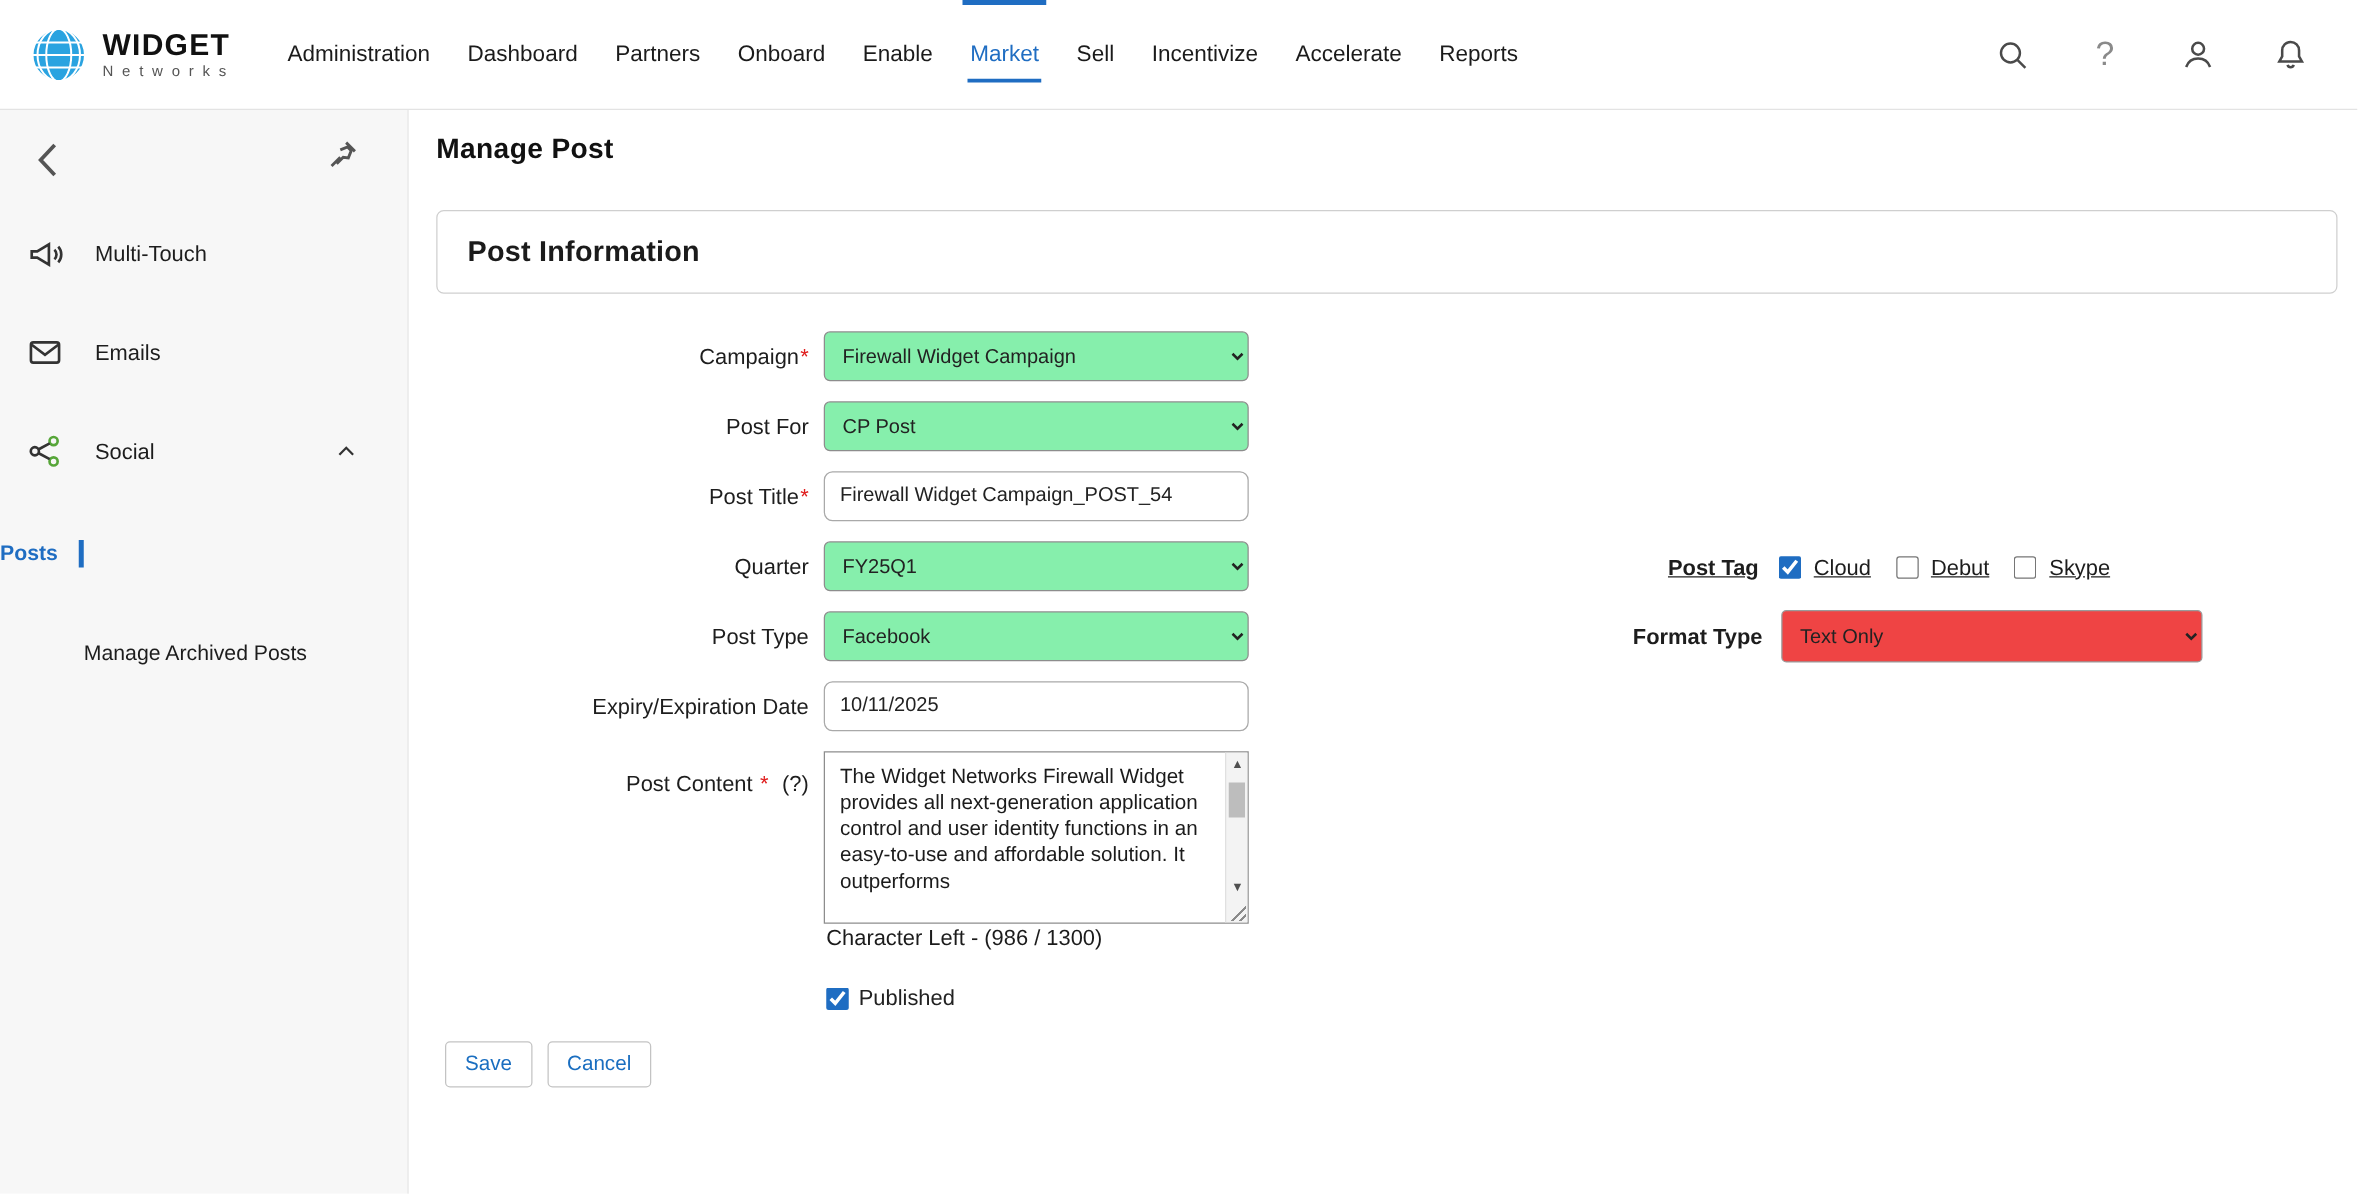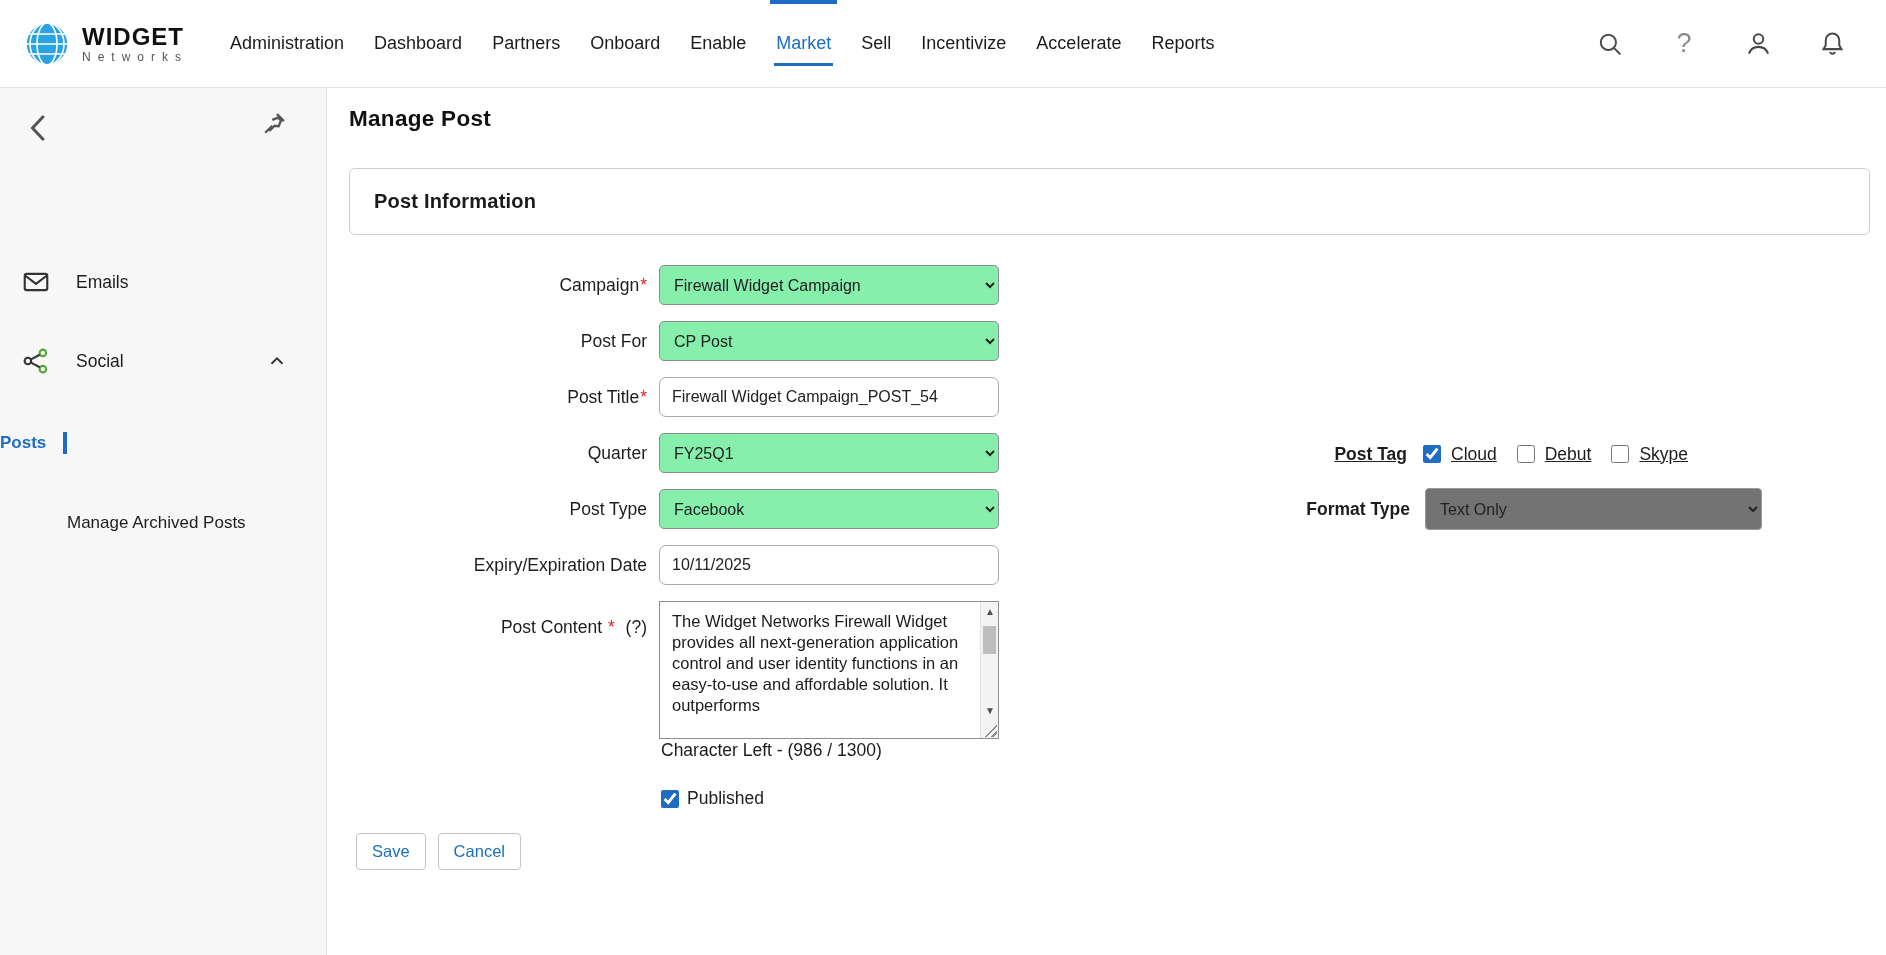--- a/index.html
+++ b/index.html
@@ -61,21 +61,21 @@
   .active-bar { position:absolute; left:63px; top:6px; bottom:6px; width:4px; background:#1f6dc2; }
   .side-sub.plain { padding-left:67px; }
   
   .main { position:absolute; top:88px; left:327px; right:0; bottom:0; background:#fff; }
   .page-title { position:absolute; top:18px; left:22px; font-size:22.5px; font-weight:700; letter-spacing:.3px; color:#111; }
   .panel {
     position:absolute; top:80px; left:22px; right:16px; height:67px;
     border:1px solid #cfcfcf; border-radius:6px; display:flex; align-items:center; padding-left:24px;
     background:#fff;
   }
-  .panel-title { font-size:20px; font-weight:600; color:#1b1b1b; letter-spacing:.2px; }
+  .panel-title { font-size:23px; font-weight:600; color:#1b1b1b; letter-spacing:.2px; }
   .form-rows { position:absolute; top:169px; left:22px; }
   .frow { display:flex; align-items:center; height:56px; }
   .flabel {
     width:298px; text-align:right; padding-right:0; font-size:17.5px; color:#1d1d1d; flex:0 0 298px;
   }
   .fctrl { margin-left:12px; width:340px; }
   .req { color:#e02020; margin-left:1px; }
   select.ctl {
     width:340px; height:40px; font-size:16px; font-family:"Liberation Sans",sans-serif;
     background:#86efac; border:1px solid #8d8d8d; border-radius:5px; padding:0 10px; color:#222;
@@ -119,21 +119,21 @@
   
   .tag-row { position:absolute; top:346px; left:740px; display:flex; align-items:center; height:40px;text-decoration:underline; }
   .tag-label { width:340px; flex:0 0 340px; text-align:right; font-size:17.5px; font-weight:700; color:#1d1d1d; }
   .tag-opts { display:flex; align-items:center; margin-left:16px; gap:20px; }
   .tag-opt { display:flex; align-items:center; gap:10px; font-size:17.5px; color:#1d1d1d; }
   input[type="checkbox"] { width:18px; height:18px; accent-color:#1f6dc2; cursor:pointer; }
   .fmt-row { position:absolute; top:400px; left:743px; display:flex; align-items:center; height:42px; }
   .fmt-label { width:340px; flex:0 0 340px; text-align:right; font-size:17.5px; font-weight:700; color:#1d1d1d; }
   select.fmt {
     margin-left:15px; width:337px; height:42px; font-size:16px; font-family:"Liberation Sans",sans-serif;
-    background:#737373; border:1px solid #9a9a9a; border-radius:4px; padding:0 10px; color:#222;
+    background:#ef4444; border:1px solid #9a9a9a; border-radius:4px; padding:0 10px; color:#222;
   }
 </style>
 </head>
 <body>
 
 <div class="header">
   <div class="logo">
     <svg class="logo-mark" viewBox="0 0 46 46">
       <circle cx="23" cy="23" r="21" fill="#2aa3e0"></circle>
       <g stroke="#ffffff" stroke-width="1.6" fill="none">
@@ -190,20 +190,30 @@
       </svg>
   </span>
   <span class="side-pin">
     <svg viewBox="0 0 24 24" width="28" height="28">
       <path d="M14.5 3.5l6 6"></path>
       <path d="M10.5 8.5l5-2 2.5 2.5-2 5-3.5-.5-4.5 4.5"></path>
       <path d="M10.5 13.5l-6 6"></path>
     </svg>
   </span>
 
+  <div class="side-item" style="top:92px;">
+    <span class="side-icon">
+      <svg viewBox="0 0 24 24" width="30" height="30">
+          <path d="M3.5 10.5v4h3.5l7.5 4.5v-13L7 10.5H3.5z"></path>
+          <path d="M18 9.5a4 4 0 0 1 0 6"></path>
+          <path d="M20.5 7.5a7.5 7.5 0 0 1 0 10"></path>
+        </svg>
+    </span>
+    <span>Multi-Touch</span>
+  </div>
 
   <div class="side-item" style="top:171px;">
     <span class="side-icon">
       <svg viewBox="0 0 24 24" width="30" height="30">
           <rect x="3" y="5.5" width="18" height="13" rx="1.5"></rect>
           <path d="M3.5 7l8.5 6.5L20.5 7"></path>
         </svg>
     </span>
     <span>Emails</span>
   </div>

